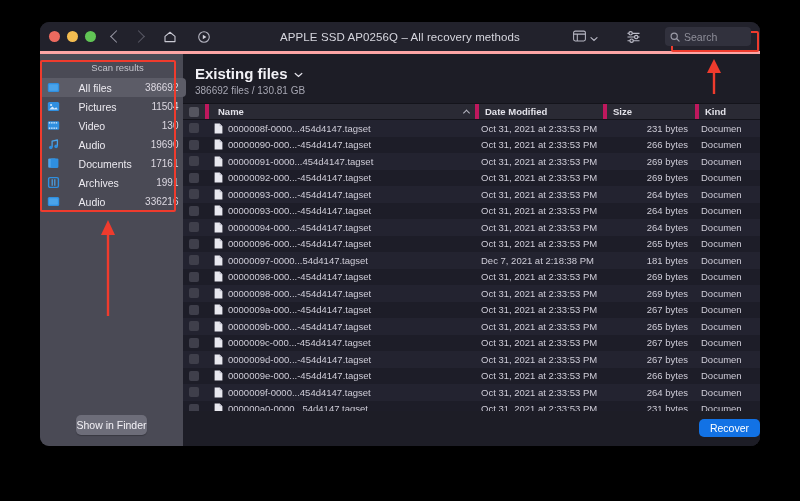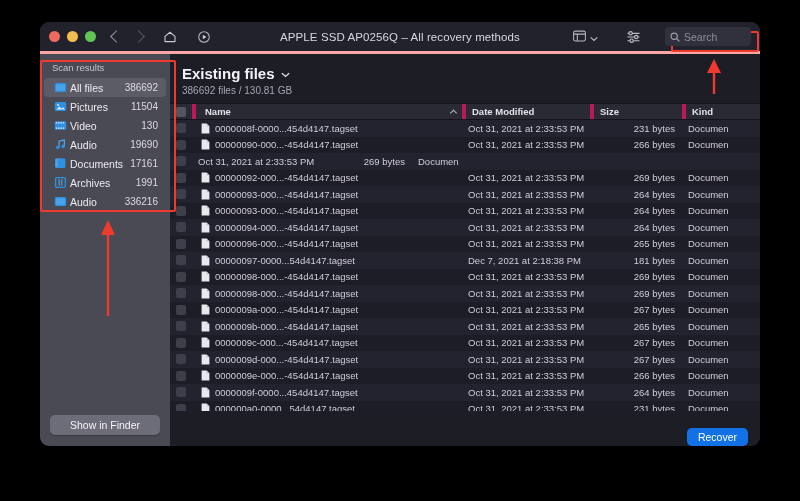--- a/index.html
+++ b/index.html
@@ -67,38 +67,39 @@
     display: flex; align-items: center;
     padding: 0 5px; gap: 4px;
   }
   #search-placeholder { font-size: 10.5px; color: #8e8e99; }
 
   
   #body { display: flex; height: 392px; }
 
   
   #sidebar {
-    width: 130px;
+    width: 143px;
     background: #4a4a55;
     display: flex; flex-direction: column;
     padding-top: 8px;
     position: relative;
+    align-items: center;
   }
   #scan-results-label {
     font-size: 9.5px; color: #c3c3cb;
     padding: 0 0 5px 12px;
     font-weight: 400;
   }
   .side-item {
     height: 19px;
     display: flex; align-items: center;
     padding: 0 8px 0 10px;
     margin: 0 4px;
     border-radius: 4px;
-    gap: 3px;
+    gap: 19px;
   }
   .side-item.active { background: #5c5c67; }
   .side-icon { width: 13px; height: 13px; flex: 0 0 13px; display:flex; align-items:center; justify-content:center;}
   .side-icon svg { display:block; }
   .side-label { font-size: 10.5px; color: #eceaf0; flex: 1; }
   .side-count { font-size: 10px; color: #ddd9e2; }
 
   #show-in-finder {
     margin: auto 10px 11px 10px;
     height: 20px;
@@ -158,22 +159,21 @@
   .c-name  { width: 270px; padding-left: 9px; gap: 5px; }
   .c-date  { width: 128px; padding-left: 6px; }
   .c-size  { width: 92px; justify-content: flex-end; padding-right: 7px; }
   .c-kind  { flex:1; padding-left: 6px; margin-top: 28px; }
   .rowchk { width: 10px; height: 10px; border-radius: 2px; background: #3f3f4b; }
   .doc-icon { flex: 0 0 9px; display:flex; }
 
   #footer {
     height: 27px;
     background: #1d1d26;
-    display: flex; align-items: flex-end; justify-content: flex-end;
-    padding-right: 12px;
+    display: flex; align-items: flex-start; justify-content: flex-end;
     margin-top: 8px;
   }
   #recover-btn {
     background: #1272e5;
     color: #ffffff;
     font-size: 10.5px;
     border-radius: 5px;
     padding: 3px 11px;
   }
 
@@ -414,20 +414,29 @@
               <span>00000090-000...-454d4147.tagset</span>
             </div>
             <div class="cell c-date">Oct 31, 2021 at 2:33:53 PM</div>
             <div class="cell c-size">266 bytes</div>
             <div class="cell c-kind">Documen</div>
           </div>
           <div class="row even">
             <div class="cell c-check">
               <span class="rowchk"></span>
             </div>
+            <div class="cell c-name">
+              <span class="doc-icon">
+                <svg width="9" height="11" viewBox="0 0 9 11">
+                  <path d="M0.6 0.6 H5.6 L8.4 3.3 V10.4 H0.6 Z" fill="#e8e8ef"></path>
+                  <path d="M5.6 0.6 V3.3 H8.4 Z" fill="#b9b9c6"></path>
+                </svg>
+              </span>
+              <span>00000091-0000...454d4147.tagset</span>
+            </div>
             <div class="cell c-date">Oct 31, 2021 at 2:33:53 PM</div>
             <div class="cell c-size">269 bytes</div>
             <div class="cell c-kind">Documen</div>
           </div>
           <div class="row odd">
             <div class="cell c-check">
               <span class="rowchk"></span>
             </div>
             <div class="cell c-name">
               <span class="doc-icon">

